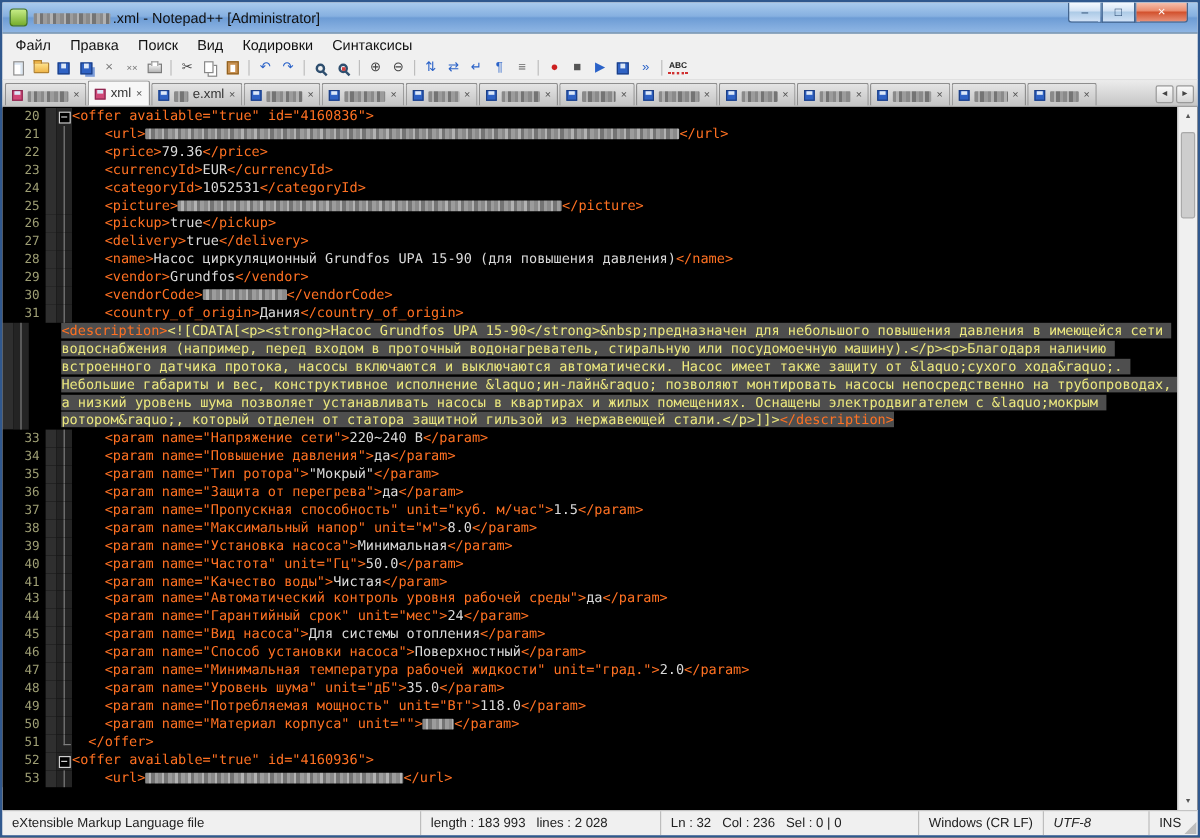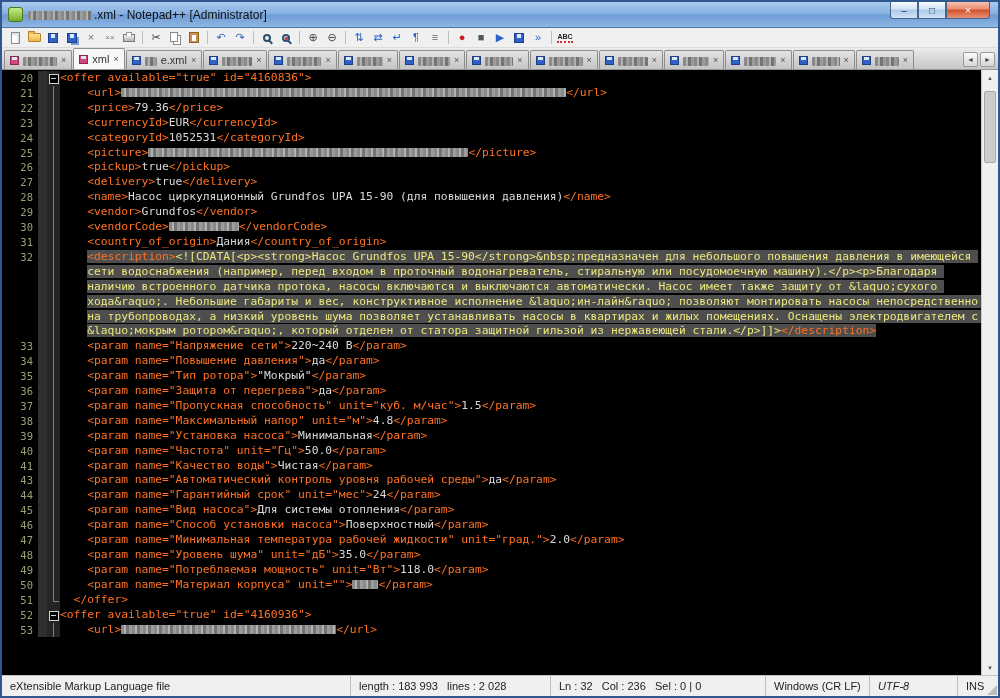--- a/index.html
+++ b/index.html
@@ -109,20 +109,28 @@
       <span class="red titlered"></span>
       <span>.xml - Notepad++ [Administrator]</span>
     </div>
     <div class="winbtns">
       <div class="wbtn min">–</div>
       <div class="wbtn">□</div>
       <div class="wbtn cls">×</div>
     </div>
   </div>
 
+  <div class="menubar">
+      <span class="mitem">Файл</span>
+      <span class="mitem">Правка</span>
+      <span class="mitem">Поиск</span>
+      <span class="mitem">Вид</span>
+      <span class="mitem">Кодировки</span>
+      <span class="mitem">Синтаксисы</span>
+    </div>
 
   <div class="toolbar">
       <span class="tbi" title="new-file">
         <span class="k-page"></span>
       </span>
       <span class="tbi" title="open-file">
         <span class="k-folder"></span>
       </span>
       <span class="tbi" title="save-file">
         <span class="k-disk"></span>
@@ -356,21 +364,20 @@
           <span class="fold mid"></span>
           <div class="code" style="padding-left: 27.2px;"><span><span class="tk-t">&lt;vendorCode&gt;</span><span class="red" style="width: 70px;"></span><span class="tk-t">&lt;/vendorCode&gt;</span></span></div>
         </div>
         <div class="ed-row">
           <span class="num">31</span>
           <span class="bm"></span>
           <span class="fold mid"></span>
           <div class="code" style="padding-left: 27.2px;"><span><span class="tk-t">&lt;country_of_origin&gt;</span><span class="tk-x">Дания</span><span class="tk-t">&lt;/country_of_origin&gt;</span></span></div>
         </div>
         <div class="ed-row">
-          <span class="num">32</span>
           <span class="bm"></span>
           <span class="fold mid"></span>
           <div class="code" style="padding-left: 27.2px;"><span class="seltext"><span class="tk-t">&lt;description&gt;</span><span class="tk-c">&lt;![CDATA[&lt;p&gt;&lt;strong&gt;Насос Grundfos UPA 15-90&lt;/strong&gt;&amp;nbsp;предназначен для небольшого повышения давления в имеющейся сети водоснабжения (например, перед входом в проточный водонагреватель, стиральную или посудомоечную машину).&lt;/p&gt;&lt;p&gt;Благодаря наличию встроенного датчика протока, насосы включаются и выключаются автоматически. Насос имеет также защиту от &amp;laquo;сухого хода&amp;raquo;. Небольшие габариты и вес, конструктивное исполнение &amp;laquo;ин-лайн&amp;raquo; позволяют монтировать насосы непосредственно на трубопроводах, а низкий уровень шума позволяет устанавливать насосы в квартирах и жилых помещениях. Оснащены электродвигателем с &amp;laquo;мокрым ротором&amp;raquo;, который отделен от статора защитной гильзой из нержавеющей стали.&lt;/p&gt;]]&gt;</span><span class="tk-t">&lt;/description&gt;</span></span></div>
         </div>
         <div class="ed-row">
           <span class="num">33</span>
           <span class="bm"></span>
           <span class="fold mid"></span>
           <div class="code" style="padding-left: 27.2px;"><span><span class="tk-t">&lt;param name="Напряжение сети"&gt;</span><span class="tk-x">220~240 В</span><span class="tk-t">&lt;/param&gt;</span></span></div>
         </div>
@@ -395,21 +402,21 @@
         <div class="ed-row">
           <span class="num">37</span>
           <span class="bm"></span>
           <span class="fold mid"></span>
           <div class="code" style="padding-left: 27.2px;"><span><span class="tk-t">&lt;param name="Пропускная способность" unit="куб. м/час"&gt;</span><span class="tk-x">1.5</span><span class="tk-t">&lt;/param&gt;</span></span></div>
         </div>
         <div class="ed-row">
           <span class="num">38</span>
           <span class="bm"></span>
           <span class="fold mid"></span>
-          <div class="code" style="padding-left: 27.2px;"><span><span class="tk-t">&lt;param name="Максимальный напор" unit="м"&gt;</span><span class="tk-x">4.8</span><span class="tk-t">&lt;/param&gt;</span></span></div>
+          <div class="code" style="padding-left: 27.2px;"><span><span class="tk-t">&lt;param name="Максимальный напор" unit="м"&gt;</span><span class="tk-x">8.0</span><span class="tk-t">&lt;/param&gt;</span></span></div>
         </div>
         <div class="ed-row">
           <span class="num">39</span>
           <span class="bm"></span>
           <span class="fold mid"></span>
           <div class="code" style="padding-left: 27.2px;"><span><span class="tk-t">&lt;param name="Установка насоса"&gt;</span><span class="tk-x">Минимальная</span><span class="tk-t">&lt;/param&gt;</span></span></div>
         </div>
         <div class="ed-row">
           <span class="num">40</span>
           <span class="bm"></span>

